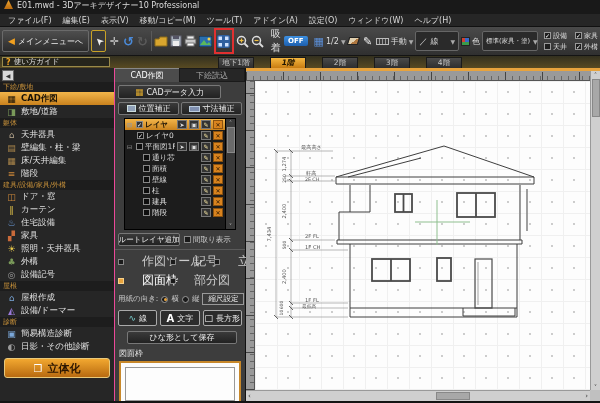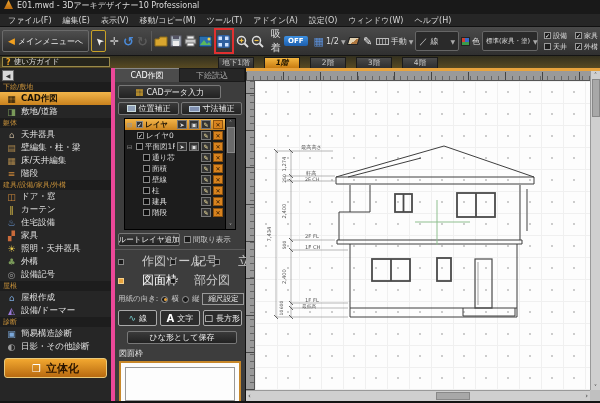--- a/index.html
+++ b/index.html
@@ -38,26 +38,26 @@
   .checks{display:grid;grid-template-columns:auto auto;grid-auto-flow:column;grid-template-rows:auto auto;column-gap:8px;row-gap:1px;margin-left:4px;}
   .chk{display:flex;align-items:center;gap:2px;}
   .chk .box{width:7px;height:7px;border:1px solid #999;background:#1e1e1e;color:#fff;font-size:6px;line-height:6px;text-align:center;}
   .chk .lb{color:#ddd;font-size:7px;white-space:nowrap;}
 
   
   .tabrow{position:absolute;left:0;top:56px;width:600px;height:12px;background:linear-gradient(180deg,#33301f,#584a22);display:flex;align-items:flex-end;}
   .guide-btn{position:absolute;left:2px;top:1px;width:108px;height:10px;border:1px solid #9a8a4a;background:#26251c;display:flex;align-items:center;gap:3px;padding:0 3px;}
   .guide-btn .q{color:#f0a020;font-size:8px;font-weight:bold;}
   .guide-btn .t{color:#e8e8e8;font-size:7.5px;}
-  .ftab{height:11px;min-width:36px;margin-right:10px;display:flex;align-items:center;justify-content:center;font-size:7.5px;color:#c8c8c8;background:linear-gradient(180deg,#4a4a4a,#2e2e2e);border:1px solid #1a1a1a;border-bottom:none;padding:0 2px;}
+  .ftab{height:11px;min-width:36px;margin-right:16px;display:flex;align-items:center;justify-content:center;font-size:7.5px;color:#c8c8c8;background:linear-gradient(180deg,#4a4a4a,#2e2e2e);border:1px solid #1a1a1a;border-bottom:none;padding:0 2px;}
   .ftab.first{margin-left:218px;}
   .ftab.active{background:linear-gradient(180deg,#f5b63f,#c87c12);color:#201500;font-weight:bold;font-style:italic;}
 
   
-  .sidebar{position:absolute;left:0;top:68px;width:115px;height:335px;background:#262626;border-right:4px solid #ec4899;}
+  .sidebar{position:absolute;left:0;top:68px;width:115px;height:335px;background:#262626;border-right:1px solid #ec4899;}
   .collapse{width:12px;height:11px;margin:2px 0 1px 2px;background:#d8d8d8;color:#333;font-size:6px;display:flex;align-items:center;justify-content:center;border:1px solid #666;}
   .sb-sec{height:10px;background:#1d1d1d;color:#c9923a;font-size:7px;display:flex;align-items:center;padding:0 3px;white-space:nowrap;overflow:hidden;}
   .sb-item{height:13px;display:flex;align-items:center;gap:4px;padding:0 2px 0 6px;color:#e0e0e0;font-size:8.5px;white-space:nowrap;overflow:hidden;}
   .sb-item.active{background:linear-gradient(180deg,#f2b54a,#c9821e);color:#1a1205;font-weight:bold;}
   .sb-ic{width:11px;text-align:center;font-size:9px;}
   .c-blue{color:#7aa7d9;} .c-green{color:#7a9a5a;} .c-tan{color:#b9a990;} .c-brown{color:#a9854a;}
   .c-or{color:#d08a3a;} .c-yel{color:#e9c94a;} .c-red{color:#c96a3a;} .c-gray{color:#9a9a9a;} .c-pur{color:#9a7ad9;} .c-aqua{color:#6a9ad9;}
   .solid-btn{margin:5px 4px 0 4px;height:20px;border:1px solid #e9c97a;border-radius:3px;background:linear-gradient(180deg,#f2a830,#b86a10);display:flex;align-items:center;justify-content:center;gap:5px;color:#2a1500;font-size:11px;font-weight:bold;}
   .solid-btn .cube{color:#fff;font-size:10px;font-weight:normal;}
 

